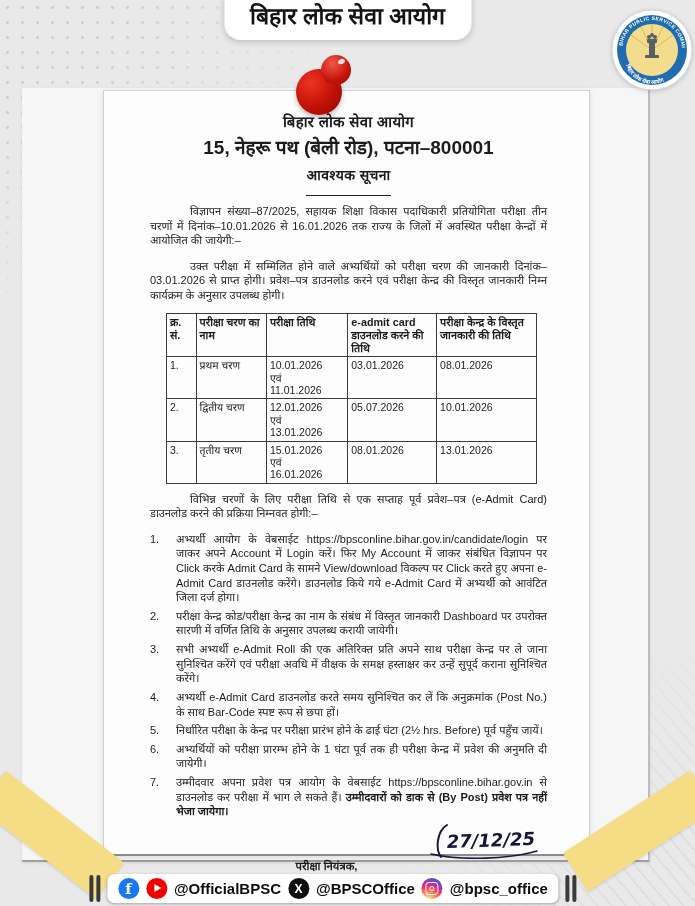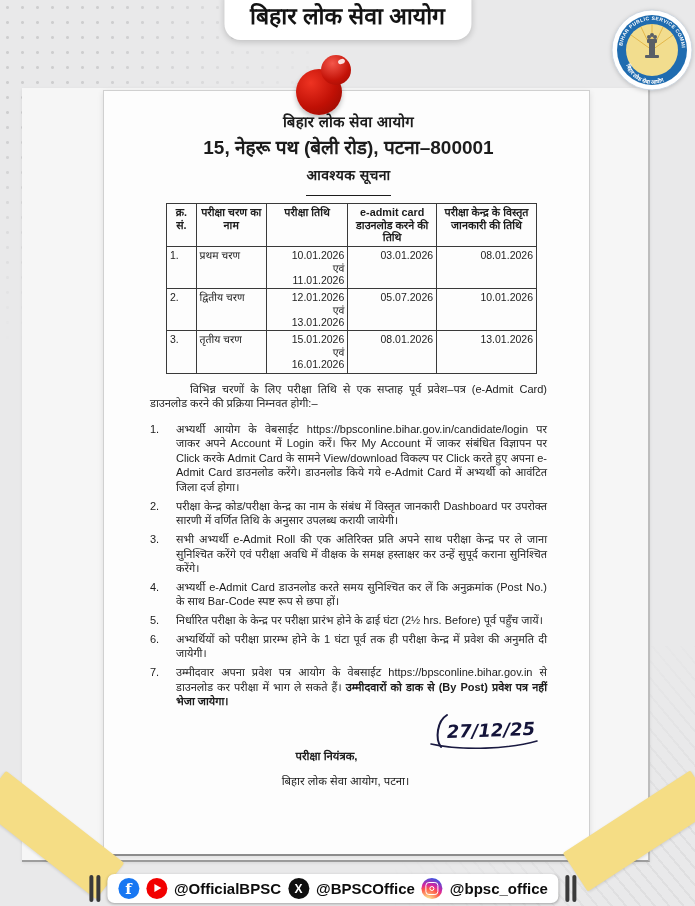--- a/index.html
+++ b/index.html
@@ -42,22 +42,22 @@
   .doc-org{font-size:15px;font-weight:bold;text-align:center;letter-spacing:.3px;}
   .doc-addr{font-size:19px;font-weight:bold;text-align:center;margin-top:3px;}
   .doc-notice{text-align:center;margin-top:5px;}
   .doc-notice span{display:inline-block;font-size:14px;font-weight:bold;
     border-bottom:1.6px solid #1c1c1c;padding-bottom:11px;letter-spacing:.4px;}
   .para{font-size:11px;line-height:1.32;text-align:justify;margin-top:8px;text-indent:40px;}
   
   table.sch{border-collapse:collapse;margin:7px 10px 0 16px;width:calc(100% - 26px);
     font-size:10.5px;line-height:1.18;table-layout:fixed;}
   .sch th,.sch td{border:1px solid #3a3a3a;padding:2px 3px;vertical-align:top;}
-  .sch th{font-weight:bold;text-align:center;font-size:10.8px;}
-  .sch td.c{text-align:right;}
+  .sch th{font-weight:bold;text-align:left;font-size:10.8px;}
+  .sch td.c{text-align:left;}
   .prewrap{white-space:pre-line;}
   
   .list{margin-top:7px;}
   .li{display:flex;margin-bottom:4px;font-size:11px;line-height:1.33;}
   .li .n{width:26px;flex:none;}
   .li .t{text-align:justify;flex:1;}
   
   .sig{margin-top:2px;text-align:right;padding-right:4px;}
   .sig-line{font-size:11.3px;font-weight:bold;text-align:center;}
   .sig-line.l1{padding-right:40px;margin-top:-5px;}
@@ -136,20 +136,22 @@
       <span class="cap"></span>
       <span class="glint"></span>
     </div>
 
     <div class="doc-org">बिहार लोक सेवा आयोग</div>
     <div class="doc-addr">15, नेहरू पथ (बेली रोड), पटना–800001</div>
     <div class="doc-notice">
       <span>आवश्यक सूचना</span>
     </div>
 
+    <p class="para">विज्ञापन संख्या–87/2025, सहायक शिक्षा विकास पदाधिकारी प्रतियोगिता परीक्षा तीन चरणों में दिनांक–10.01.2026 से 16.01.2026 तक राज्य के जिलों में अवस्थित परीक्षा केन्द्रों में आयोजित की जायेगी:–</p>
+    <p class="para">उक्त परीक्षा में सम्मिलित होने वाले अभ्यर्थियों को परीक्षा चरण की जानकारी दिनांक–03.01.2026 से प्राप्त होगी। प्रवेश–पत्र डाउनलोड करने एवं परीक्षा केन्द्र की विस्तृत जानकारी निम्न कार्यक्रम के अनुसार उपलब्ध होगी।</p>
 
     <table class="sch">
       <colgroup>
         <col style="width:8%">
           <col style="width:19%">
           <col style="width:22%">
         <col style="width:24%">
           <col style="width:27%">
       </colgroup>
       <thead>

